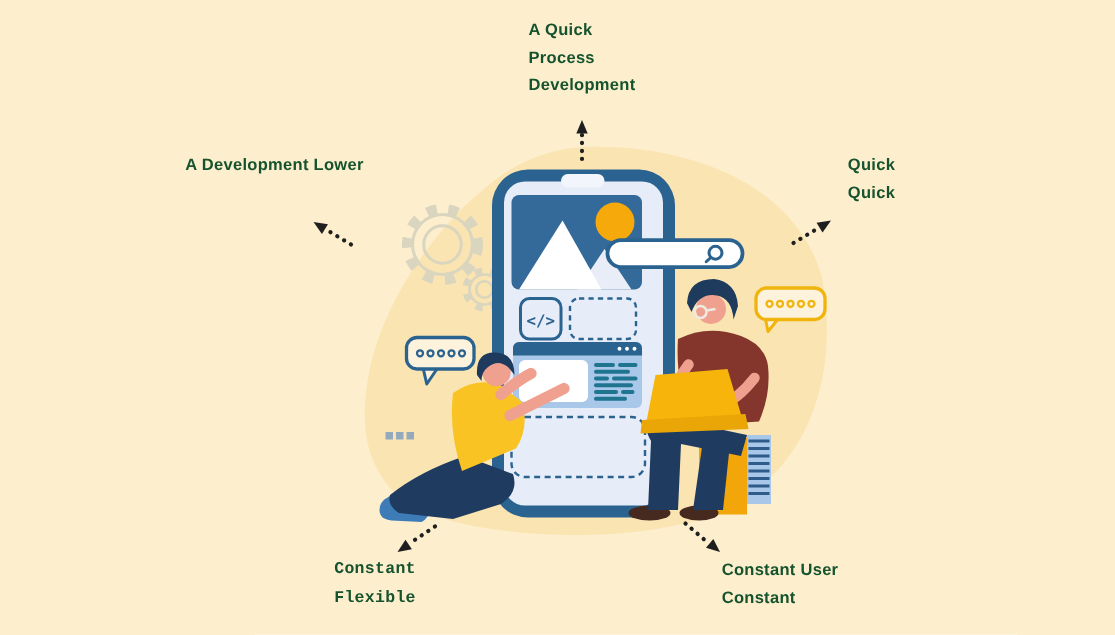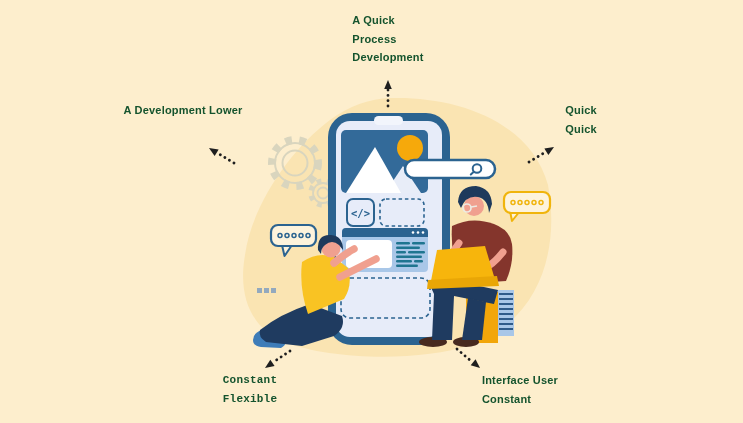--- a/index.html
+++ b/index.html
@@ -217,17 +217,17 @@
     <span>Quick</span>
     <span>Quick</span>
   </div>
 
   <div class="label" id="lbl-bottom-left">
     <span>Constant</span>
     <span>Flexible</span>
   </div>
 
   <div class="label" id="lbl-bottom-right">
-    <span>Interface User</span>
+    <span>Constant User</span>
     <span>Constant</span>
   </div>
 
 </div>
 
 </body></html>

